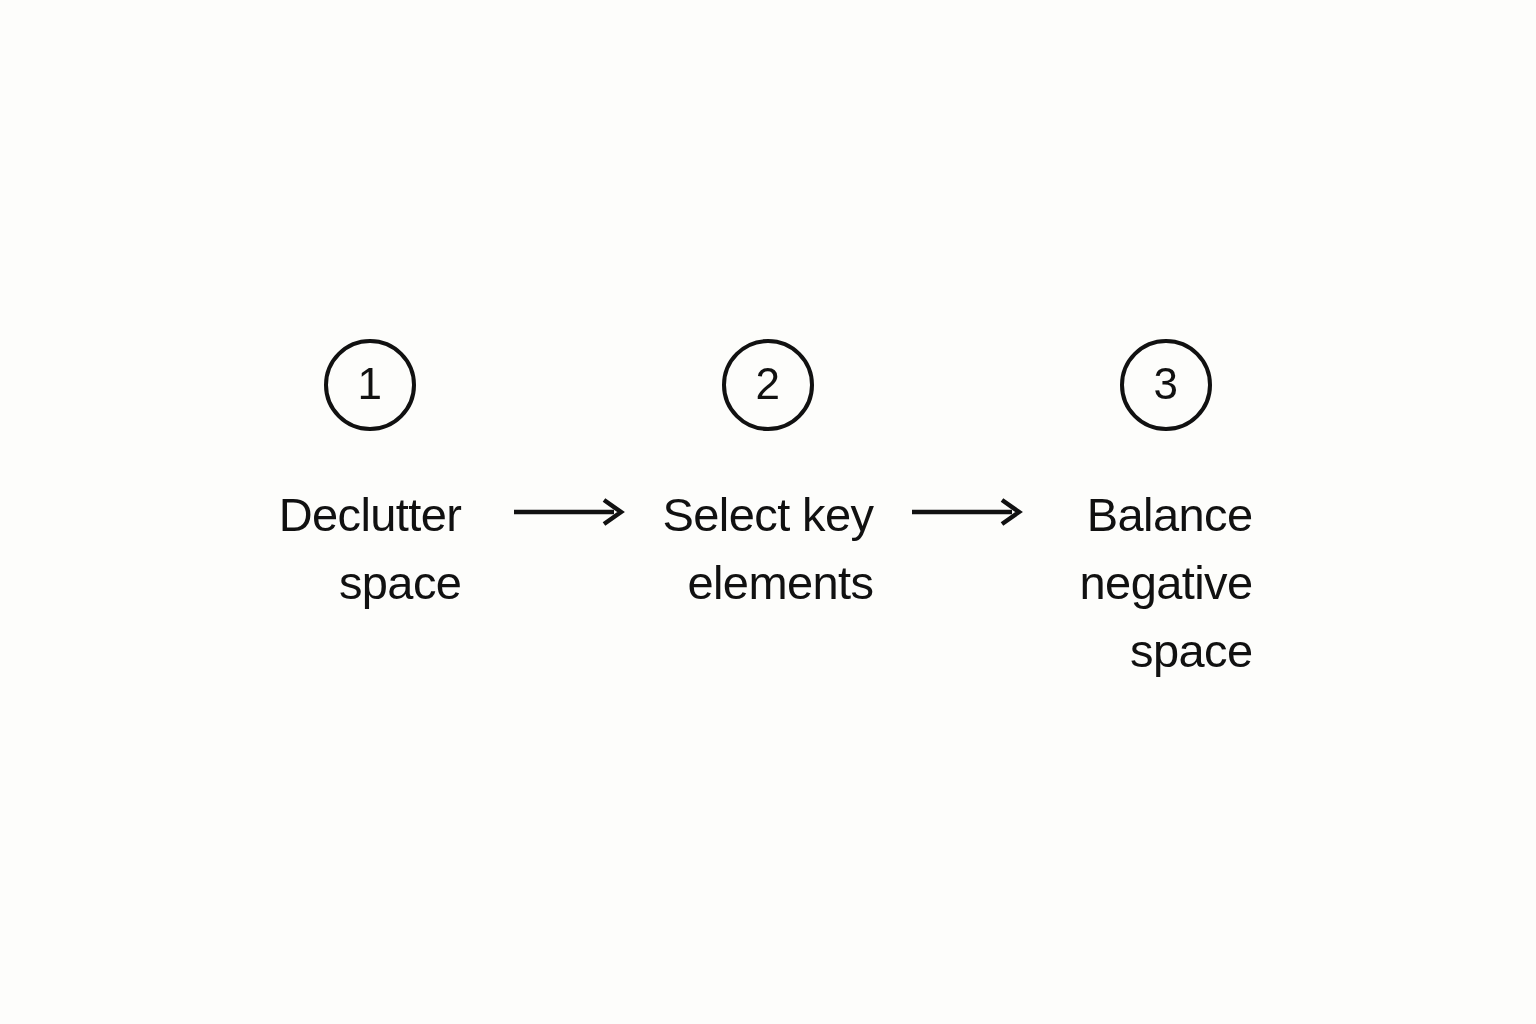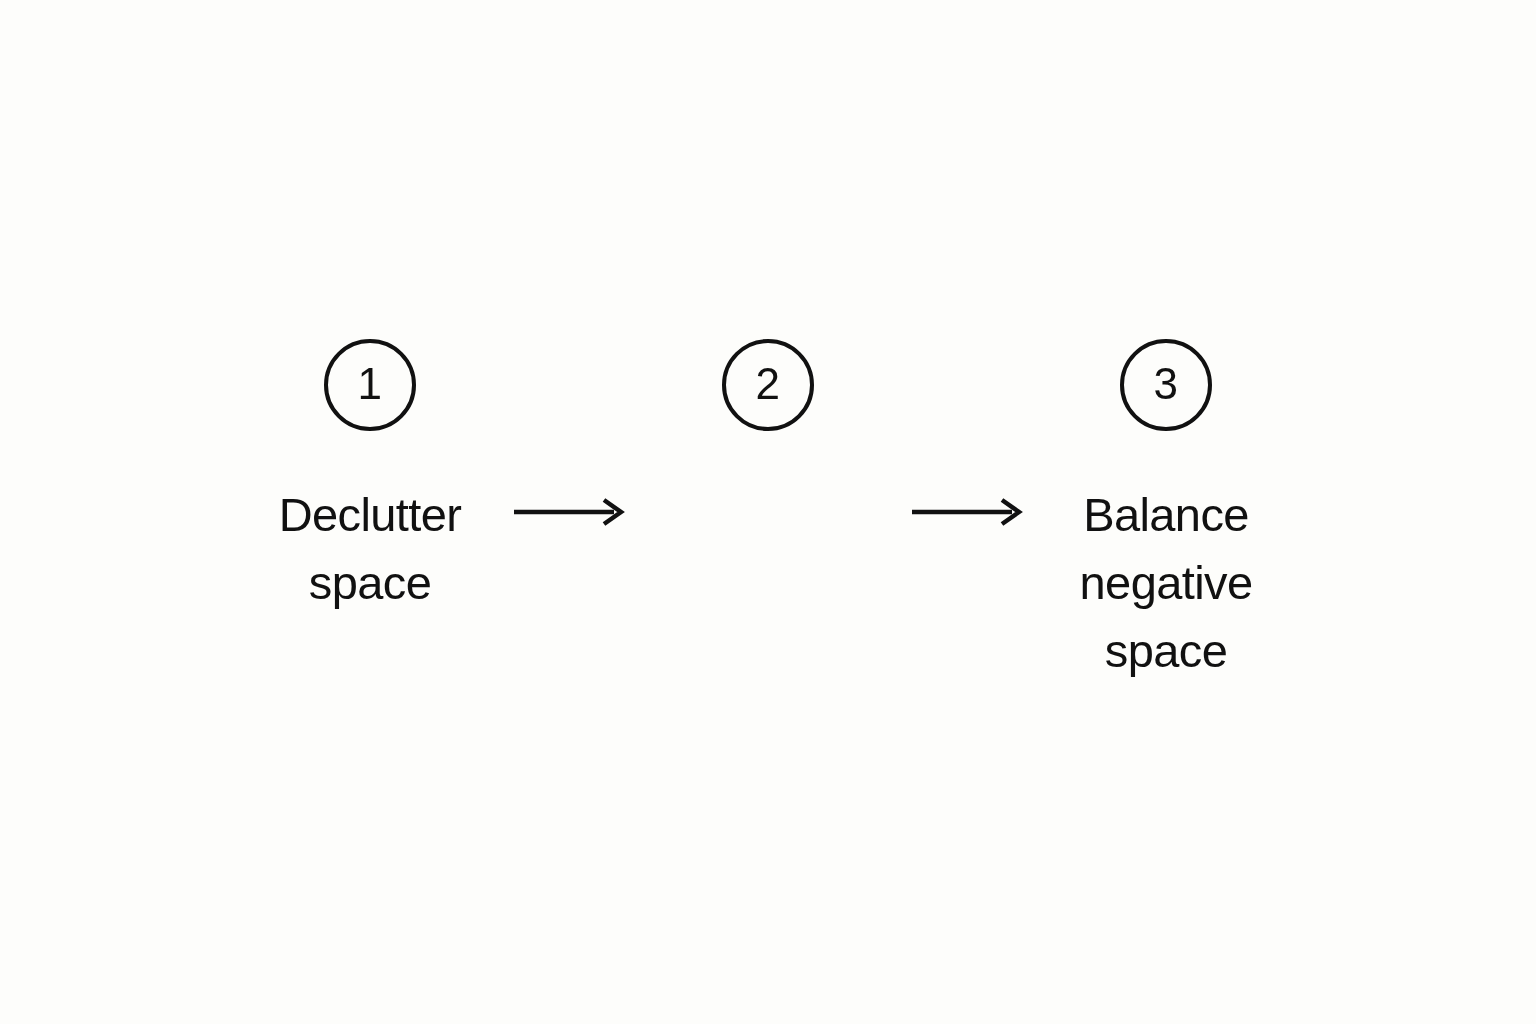--- a/index.html
+++ b/index.html
@@ -59,21 +59,21 @@
     top: -1px;
   }
 
   
   .step-label {
     margin-top: 50px;
     font-size: 47px;
     line-height: 68px;
     font-weight: 400;
     letter-spacing: -0.6px;
-    text-align: center;
+    text-align: right;
     color: #111111;
     white-space: pre-line;
   }
 
   
   .connector {
     flex: 0 0 auto;
     width: 118px;
     display: flex;
     align-items: flex-start;
@@ -101,20 +101,22 @@
     <svg width="112" height="30" viewBox="0 0 112 30">
       <line x1="1" y1="15" x2="101" y2="15" stroke="#111111" stroke-width="4.5" stroke-linecap="butt"></line>
       <polyline points="91,3 108,15 91,27" fill="none" stroke="#111111" stroke-width="4.5" stroke-linecap="butt" stroke-linejoin="miter"></polyline>
     </svg>
   </div>
 
   <div class="step">
     <div class="badge">
       <span class="badge-num">2</span>
     </div>
+    <div class="step-label">Select key
+elements</div>
   </div>
 
   <div class="connector">
     <svg width="112" height="30" viewBox="0 0 112 30">
       <line x1="1" y1="15" x2="101" y2="15" stroke="#111111" stroke-width="4.5" stroke-linecap="butt"></line>
       <polyline points="91,3 108,15 91,27" fill="none" stroke="#111111" stroke-width="4.5" stroke-linecap="butt" stroke-linejoin="miter"></polyline>
     </svg>
   </div>
 
   <div class="step">

